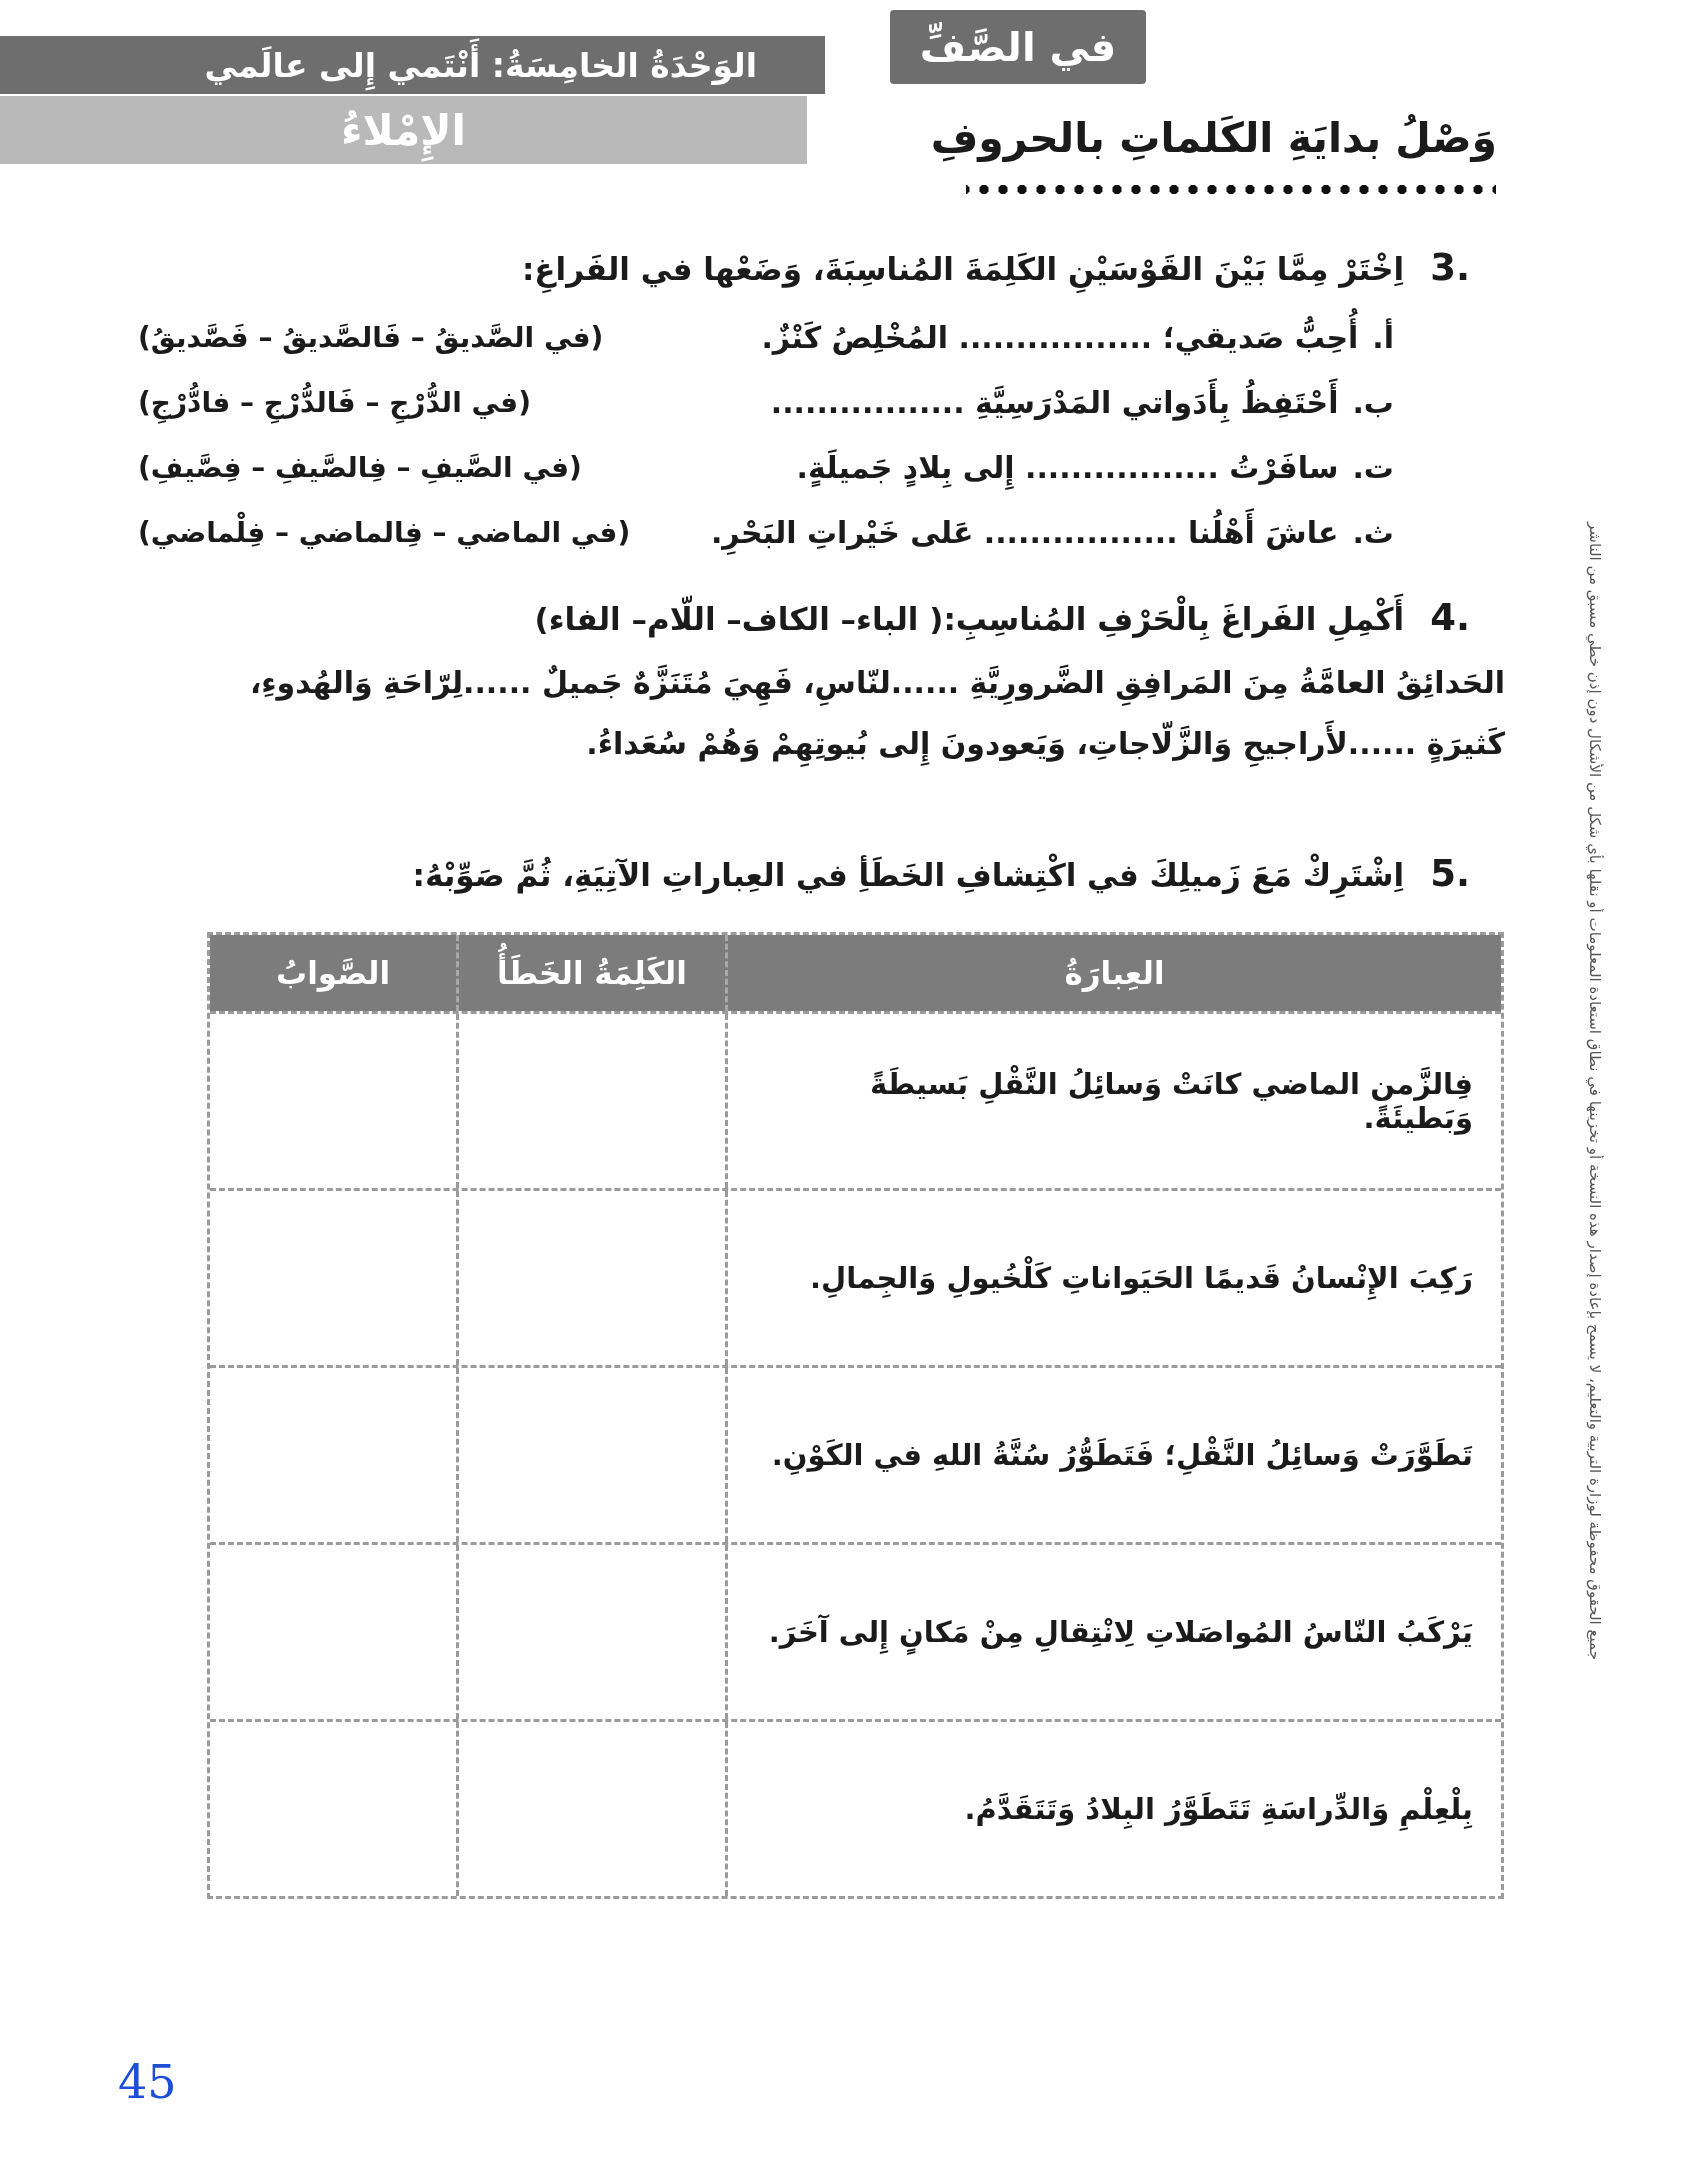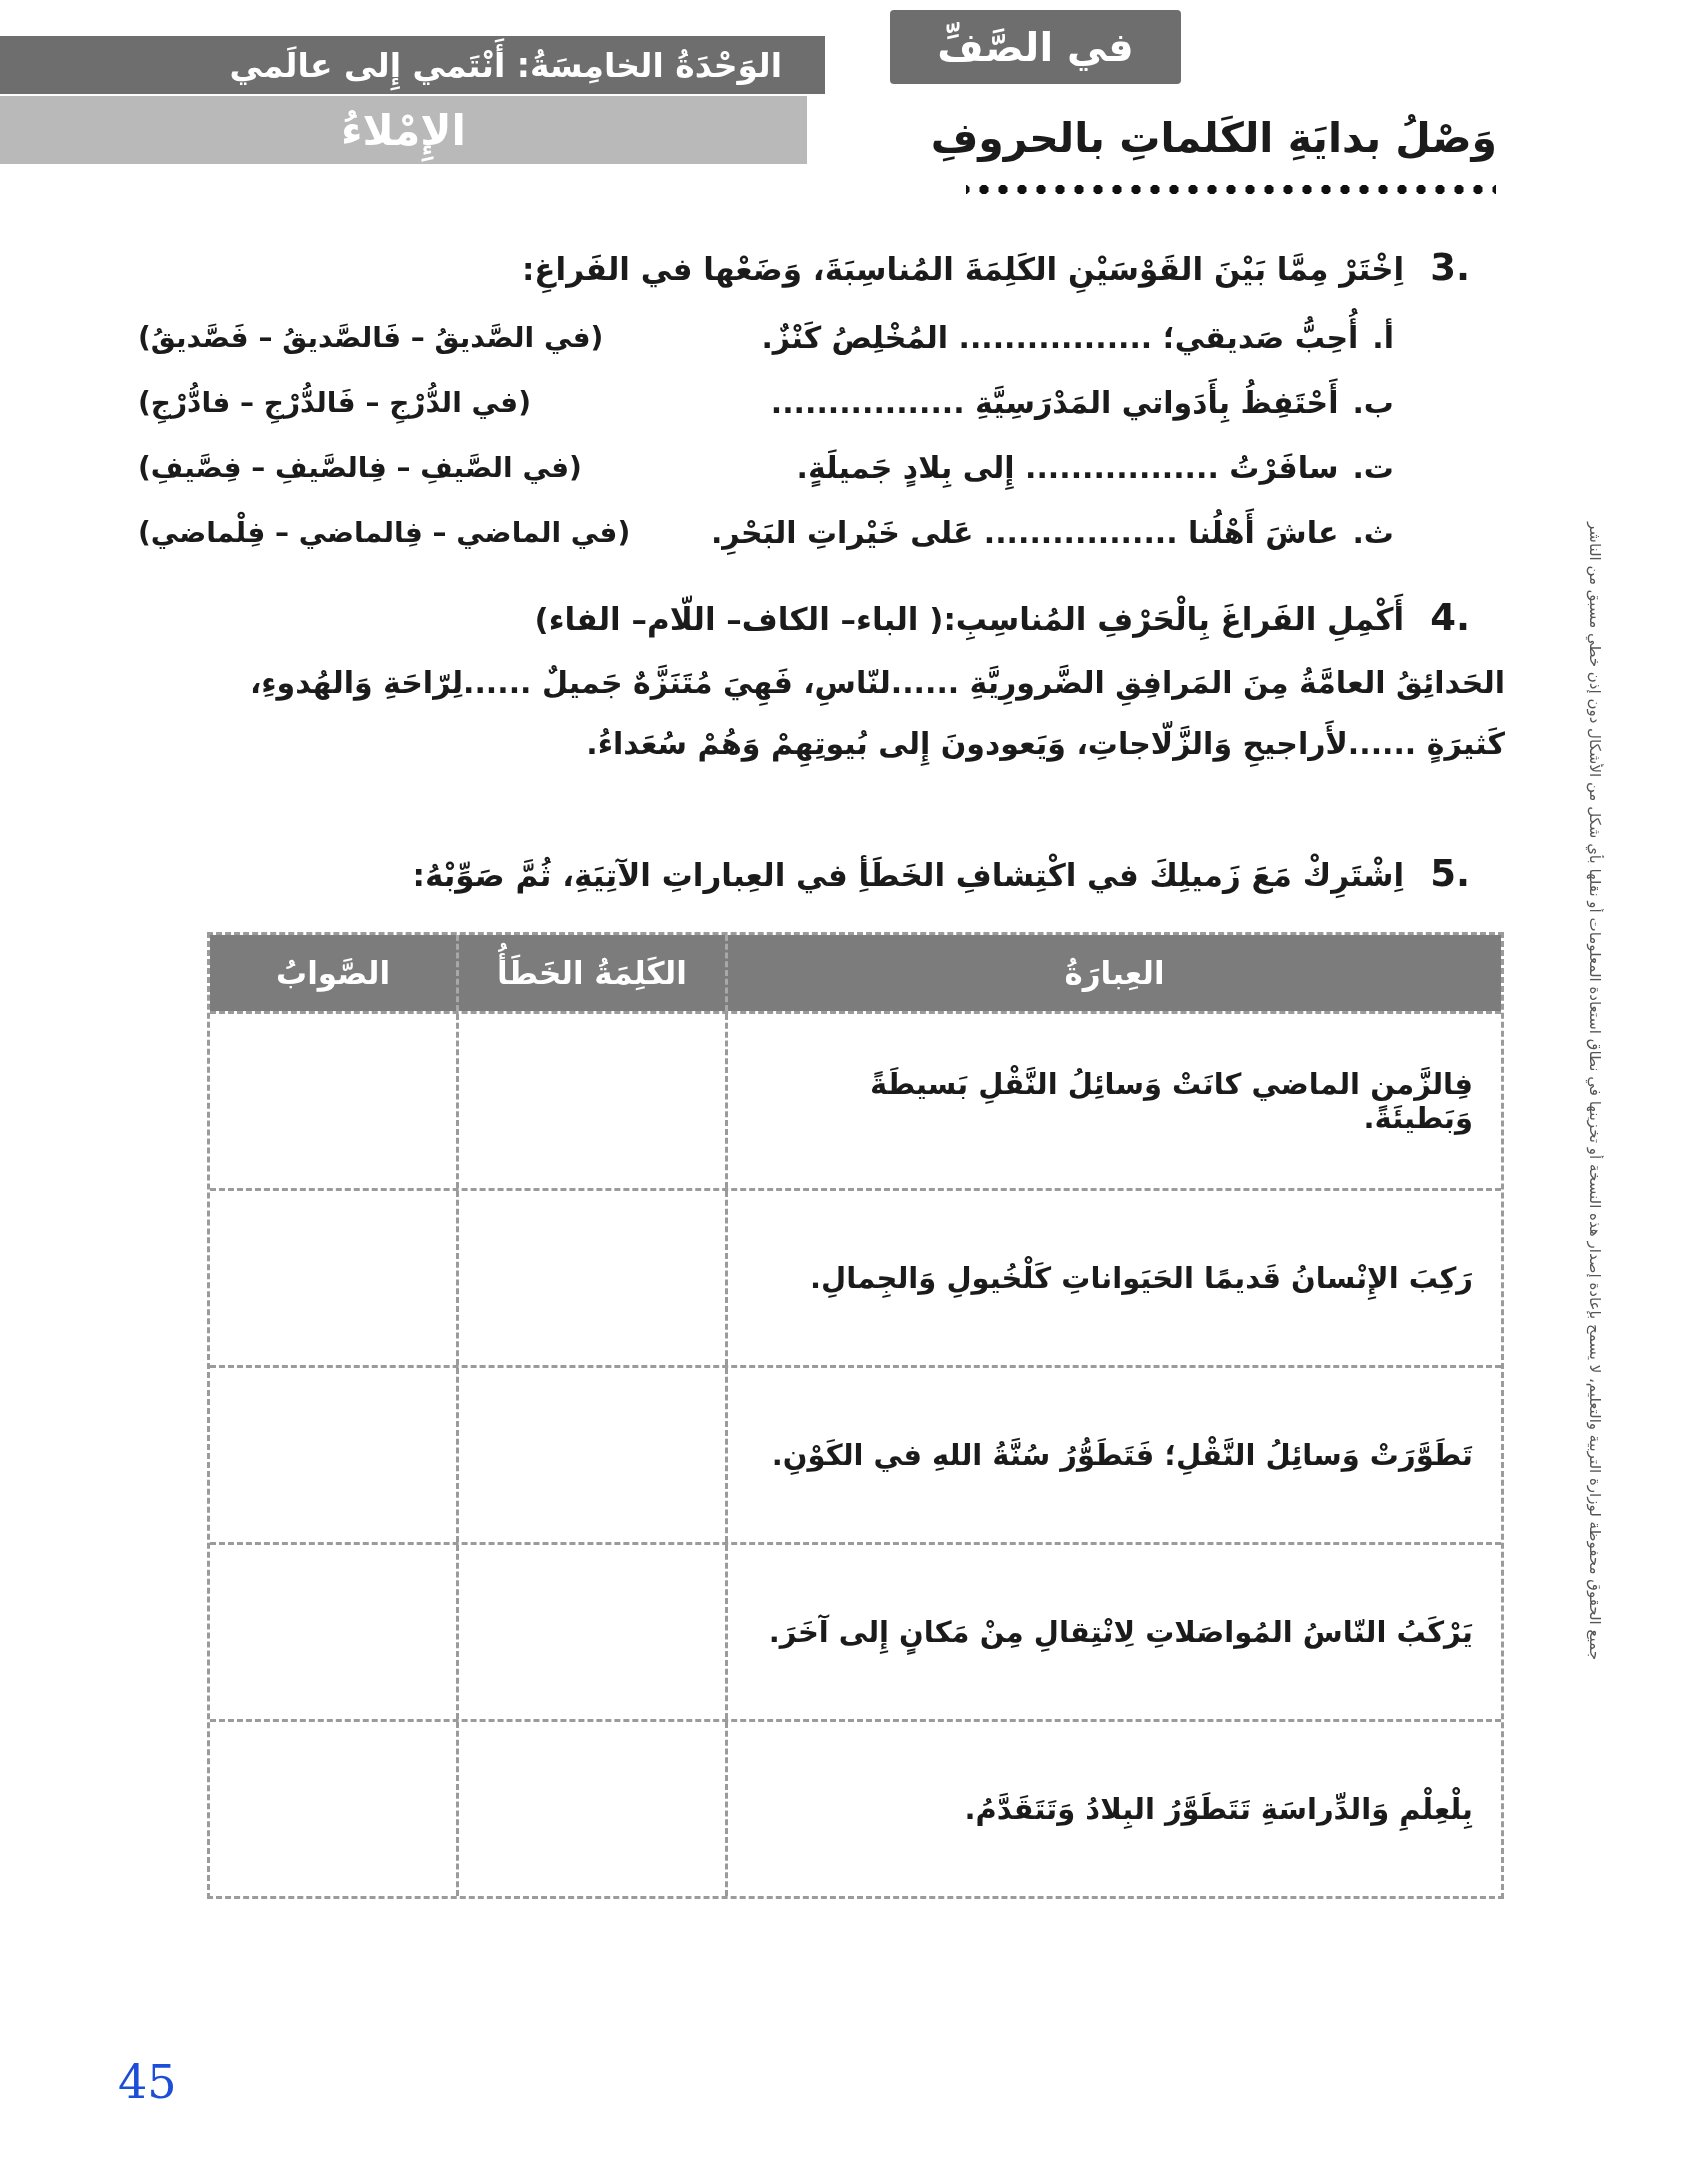--- a/index.html
+++ b/index.html
@@ -7,30 +7,30 @@
   .page {
     position:relative; width:1700px; height:2172px; background:#ffffff;
     font-family:"DejaVu Sans", sans-serif; color:#1b1b1b; overflow:hidden;
   }
 
   
   .banner-unit {
     position:absolute; left:0; top:36px; width:825px; height:58px;
     background:#6e6e6e; color:#ffffff; direction:rtl;
     display:flex; align-items:center; justify-content:flex-start;
-    padding-right:43px; font-size:33px; font-weight:bold;
+    padding-right:68px; font-size:33px; font-weight:bold;
   }
   .banner-section {
     position:absolute; left:0; top:96px; width:807px; height:68px;
     background:#b9b9b9; color:#ffffff; direction:rtl;
     display:flex; align-items:center; justify-content:center;
     font-size:42px; font-weight:bold;
   }
   .banner-class {
-    position:absolute; left:890px; top:10px; width:291px; height:74px;
+    position:absolute; left:890px; top:10px; width:256px; height:74px;
     background:#6e6e6e; color:#ffffff; direction:rtl;
     display:flex; align-items:center; justify-content:center;
     font-size:40px; font-weight:bold; border-radius:4px;
   }
   .lesson-title {
     position:absolute; right:203px; top:114px; direction:rtl;
     font-size:41px; font-weight:bold; white-space:nowrap;text-align:right;
   }
   .dotted-rule {
     position:absolute; left:966px; top:182px; width:530px; height:15px;

